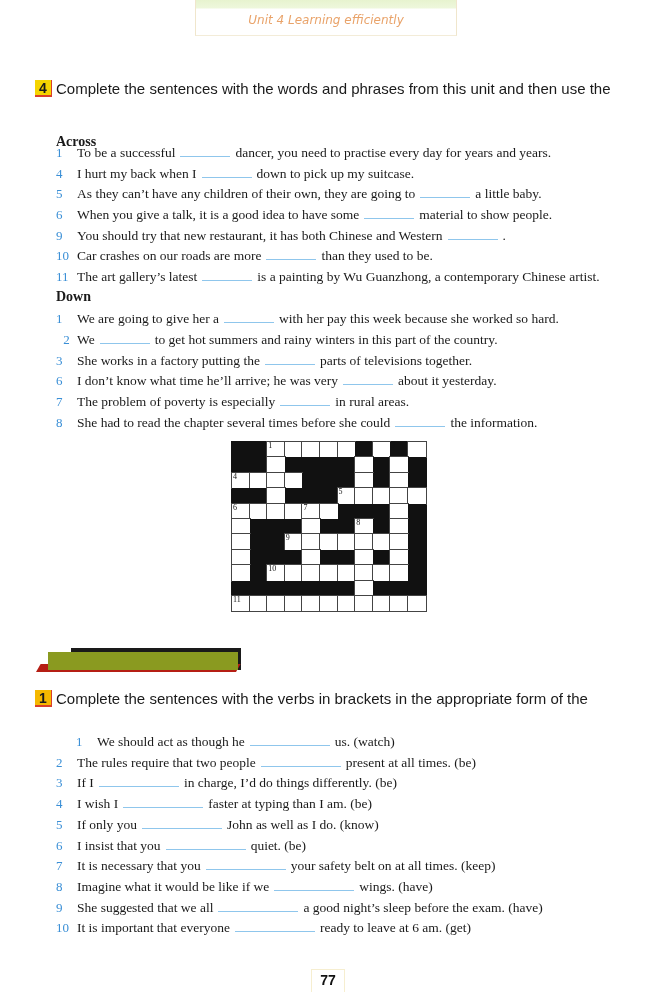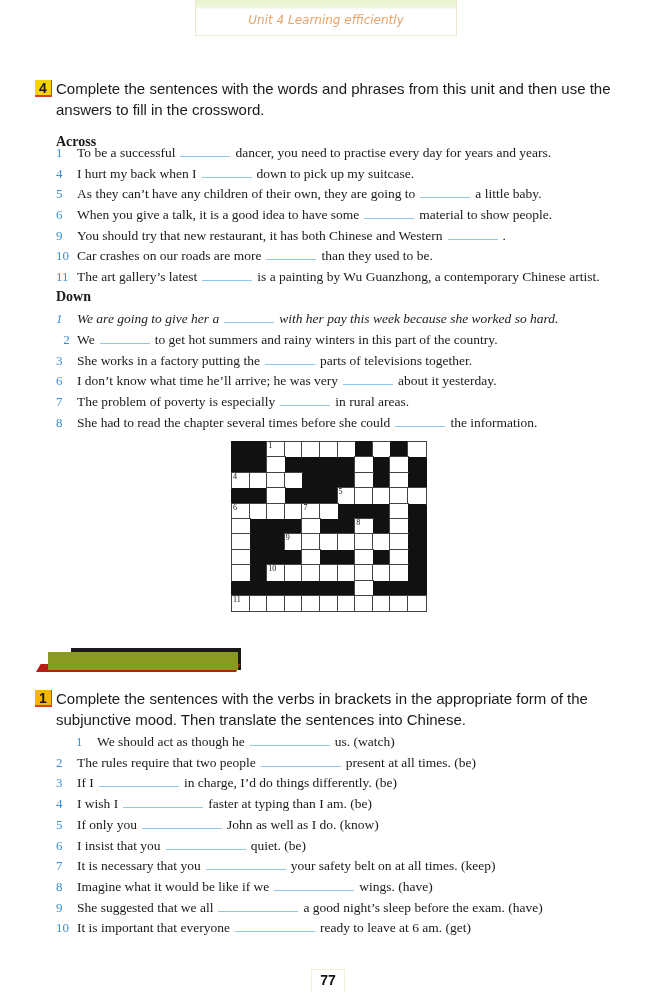--- a/index.html
+++ b/index.html
@@ -59,36 +59,35 @@
 </style>
 </head>
 <body>
 
 <div class="header-banner">
   <div class="header-title">Unit 4 Learning efficiently</div>
 </div>
 
 <div class="task-head" style="top:78px;">
   <span class="task-num">4</span><span class="task-text">Complete the sentences with the words and phrases from this unit and then use the</span>
-  <div class="task-line2">answers to fill in the crossword.</div>
 </div>
 
 <div class="subhead" style="top:134px;">Across</div>
 
 <div class="clue" style="top:144px;"><span class="n">1</span><span>To be a successful</span><span class="blank"></span><span>dancer, you need to practise every day for years and years.</span></div>
 <div class="clue" style="top:165px;"><span class="n">4</span><span>I hurt my back when I</span><span class="blank"></span><span>down to pick up my suitcase.</span></div>
 <div class="clue" style="top:185px;"><span class="n">5</span><span>As they can’t have any children of their own, they are going to</span><span class="blank"></span><span>a little baby.</span></div>
 <div class="clue" style="top:206px;"><span class="n">6</span><span>When you give a talk, it is a good idea to have some</span><span class="blank"></span><span>material to show people.</span></div>
 <div class="clue" style="top:227px;"><span class="n">9</span><span>You should try that new restaurant, it has both Chinese and Western</span><span class="blank"></span><span>.</span></div>
 <div class="clue" style="top:247px;"><span class="n">10</span><span>Car crashes on our roads are more</span><span class="blank"></span><span>than they used to be.</span></div>
 <div class="clue" style="top:268px;"><span class="n">11</span><span>The art gallery’s latest</span><span class="blank"></span><span>is a painting by Wu Guanzhong, a contemporary Chinese artist.</span></div>
 
 <div class="subhead" style="top:289px;">Down</div>
 
-<div class="clue" style="top:310px;font-style:italic;"><span class="n">1</span><span>We are going to give her a</span><span class="blank"></span><span>with her pay this week because she worked so hard.</span></div>
+<div class="clue" style="top:310px;"><span class="n">1</span><span>We are going to give her a</span><span class="blank"></span><span>with her pay this week because she worked so hard.</span></div>
 <div class="clue" style="top:331px;text-align:center;"><span class="n">2</span><span>We</span><span class="blank"></span><span>to get hot summers and rainy winters in this part of the country.</span></div>
 <div class="clue" style="top:352px;"><span class="n">3</span><span>She works in a factory putting the</span><span class="blank"></span><span>parts of televisions together.</span></div>
 <div class="clue" style="top:372px;"><span class="n">6</span><span>I don’t know what time he’ll arrive; he was very</span><span class="blank"></span><span>about it yesterday.</span></div>
 <div class="clue" style="top:393px;"><span class="n">7</span><span>The problem of poverty is especially</span><span class="blank"></span><span>in rural areas.</span></div>
 <div class="clue" style="top:414px;"><span class="n">8</span><span>She had to read the chapter several times before she could</span><span class="blank"></span><span>the information.</span></div>
 
 <div class="grid" id="crossword">
     <div class="cell"></div>
     <div class="cell"></div>
     <div class="cell w">
@@ -235,21 +234,20 @@
   </div>
 
 <div class="section-banner">
   <div class="sb-black"></div>
   <div class="sb-red"></div>
   <div class="sb-green"></div>
 </div>
 
 <div class="task-head" style="top:688px;">
   <span class="task-num orange">1</span><span class="task-text">Complete the sentences with the verbs in brackets in the appropriate form of the</span>
-  <div class="task-line2">subjunctive mood. Then translate the sentences into Chinese.</div>
 </div>
 
 <div class="clue" style="top:733px;margin-left:20px;"><span class="n">1</span><span>We should act as though he</span><span class="blank long"></span><span>us. (watch)</span></div>
 <div class="clue" style="top:754px;"><span class="n">2</span><span>The rules require that two people</span><span class="blank long"></span><span>present at all times. (be)</span></div>
 <div class="clue" style="top:774px;"><span class="n">3</span><span>If I</span><span class="blank long"></span><span>in charge, I’d do things differently. (be)</span></div>
 <div class="clue" style="top:795px;"><span class="n">4</span><span>I wish I</span><span class="blank long"></span><span>faster at typing than I am. (be)</span></div>
 <div class="clue" style="top:816px;"><span class="n">5</span><span>If only you</span><span class="blank long"></span><span>John as well as I do. (know)</span></div>
 <div class="clue" style="top:837px;"><span class="n">6</span><span>I insist that you</span><span class="blank long"></span><span>quiet. (be)</span></div>
 <div class="clue" style="top:857px;"><span class="n">7</span><span>It is necessary that you</span><span class="blank long"></span><span>your safety belt on at all times. (keep)</span></div>
 <div class="clue" style="top:878px;"><span class="n">8</span><span>Imagine what it would be like if we</span><span class="blank long"></span><span>wings. (have)</span></div>

